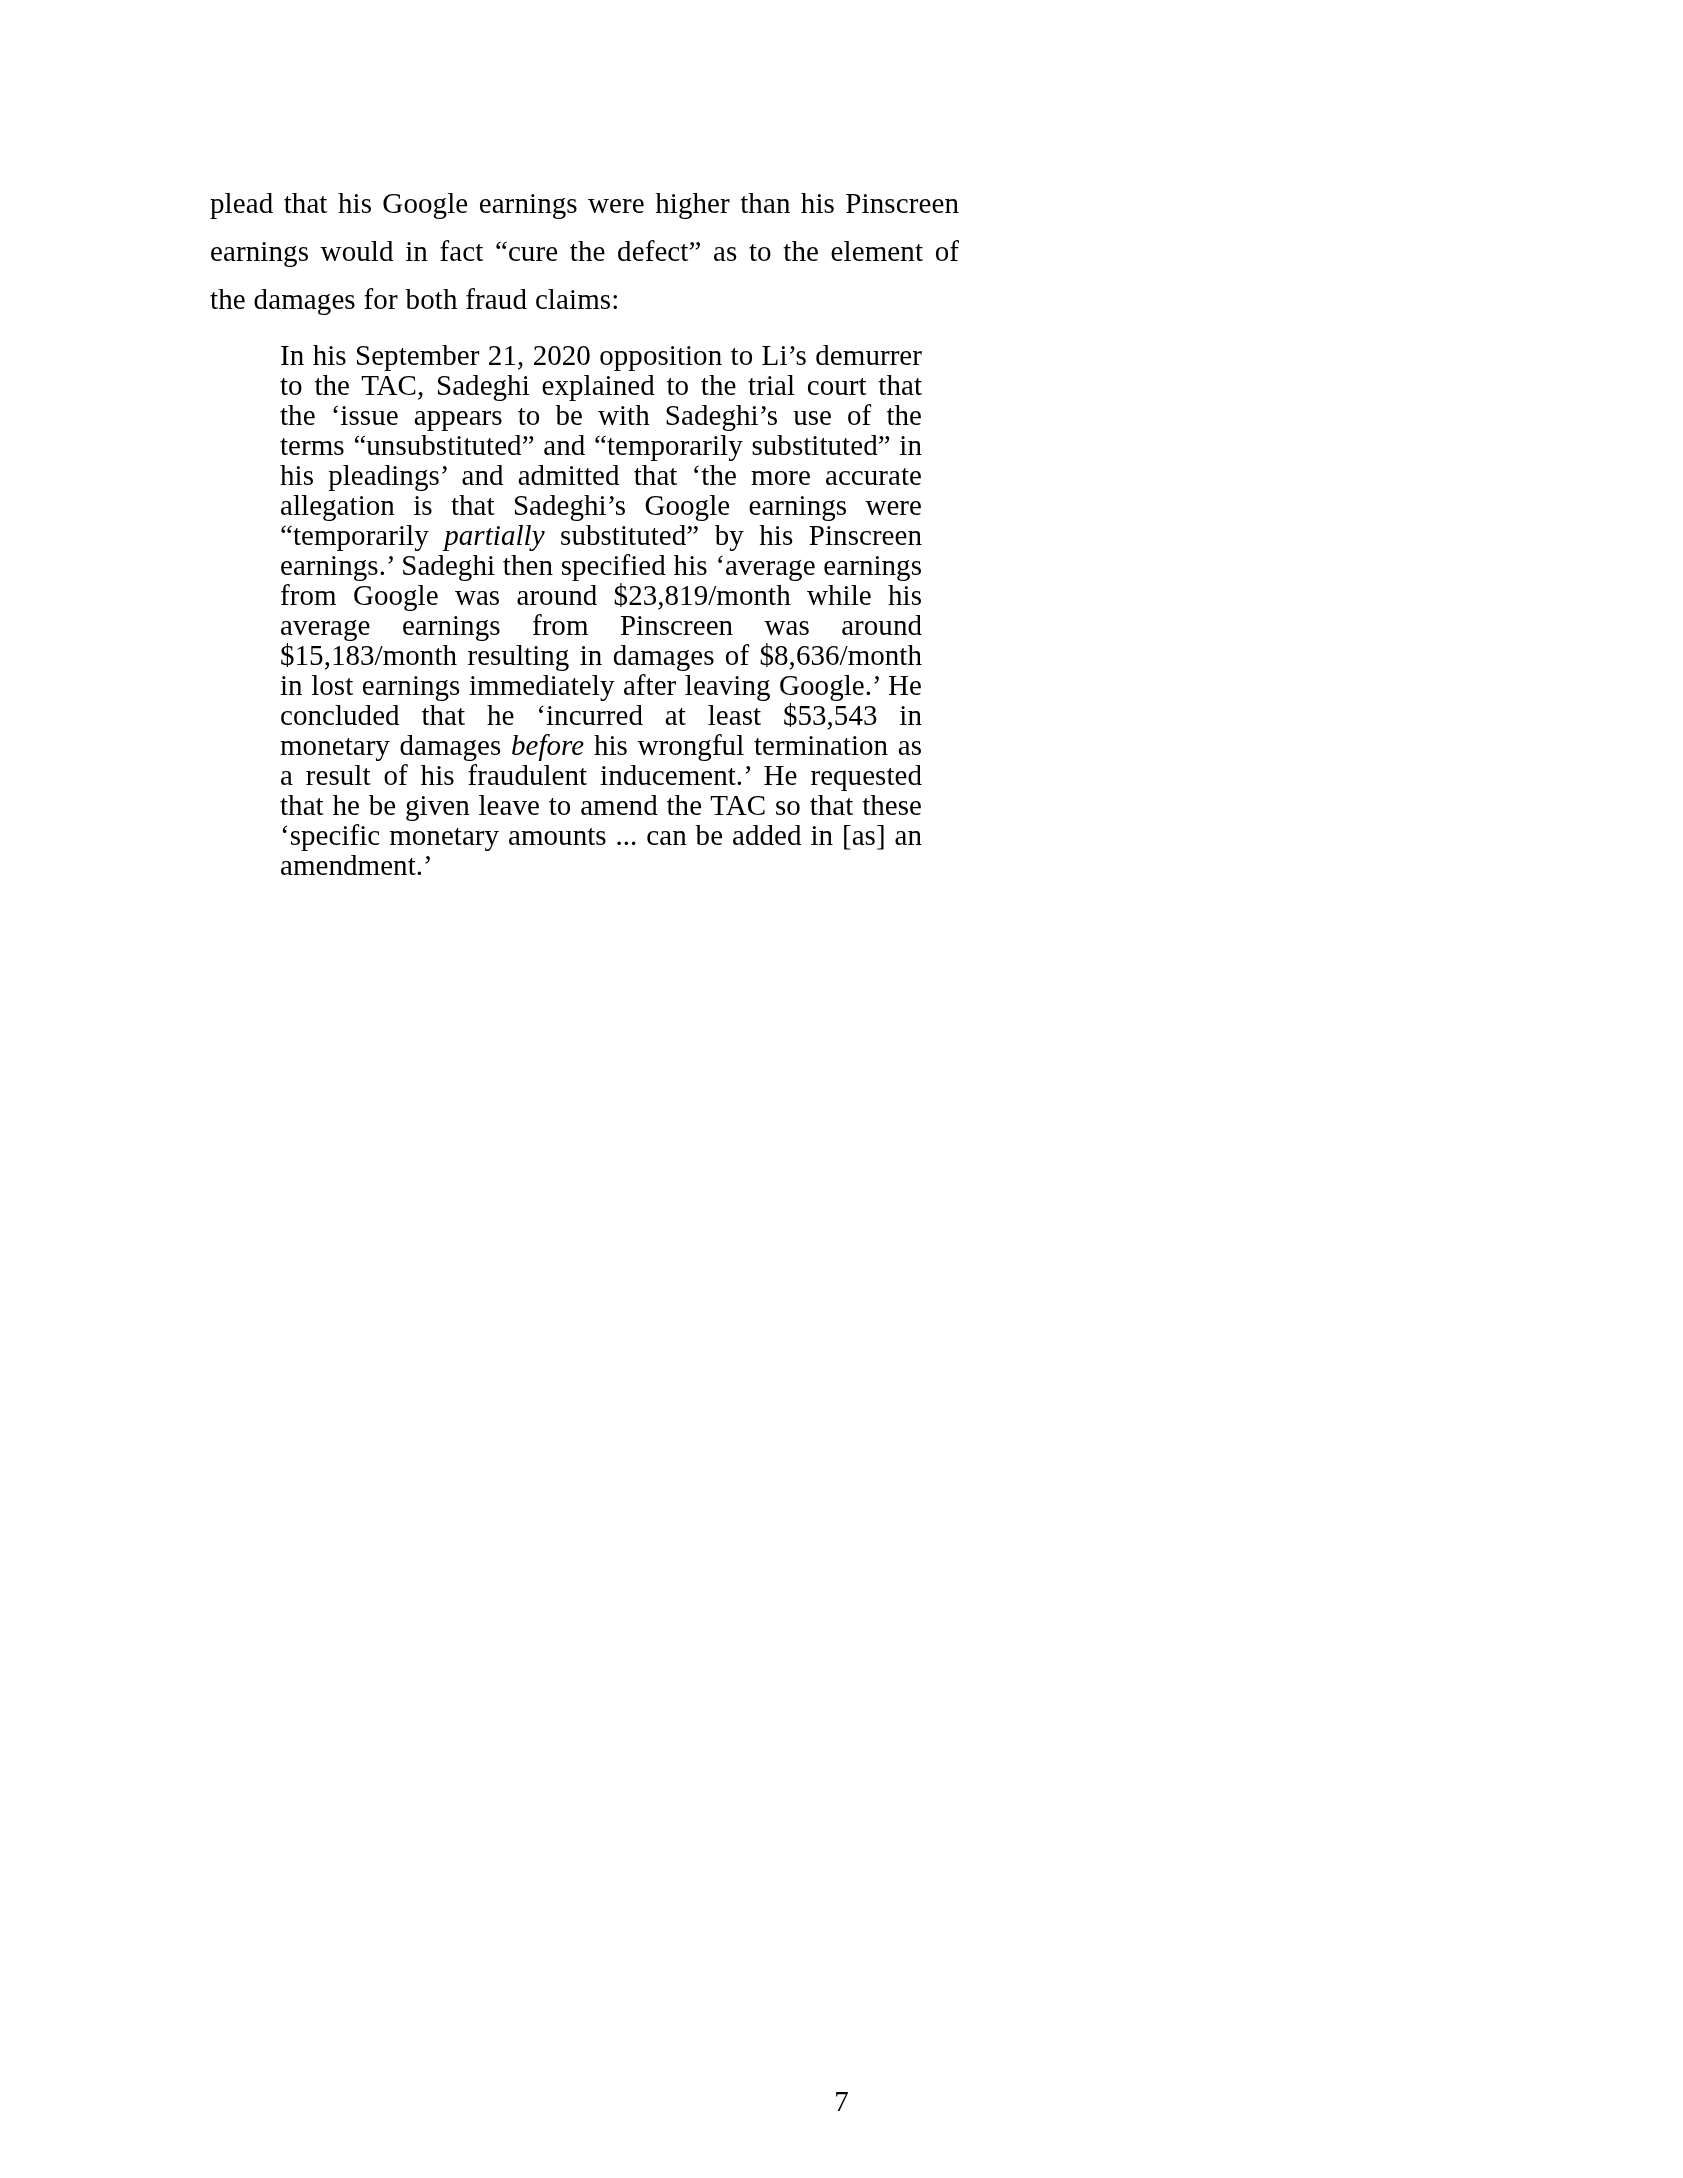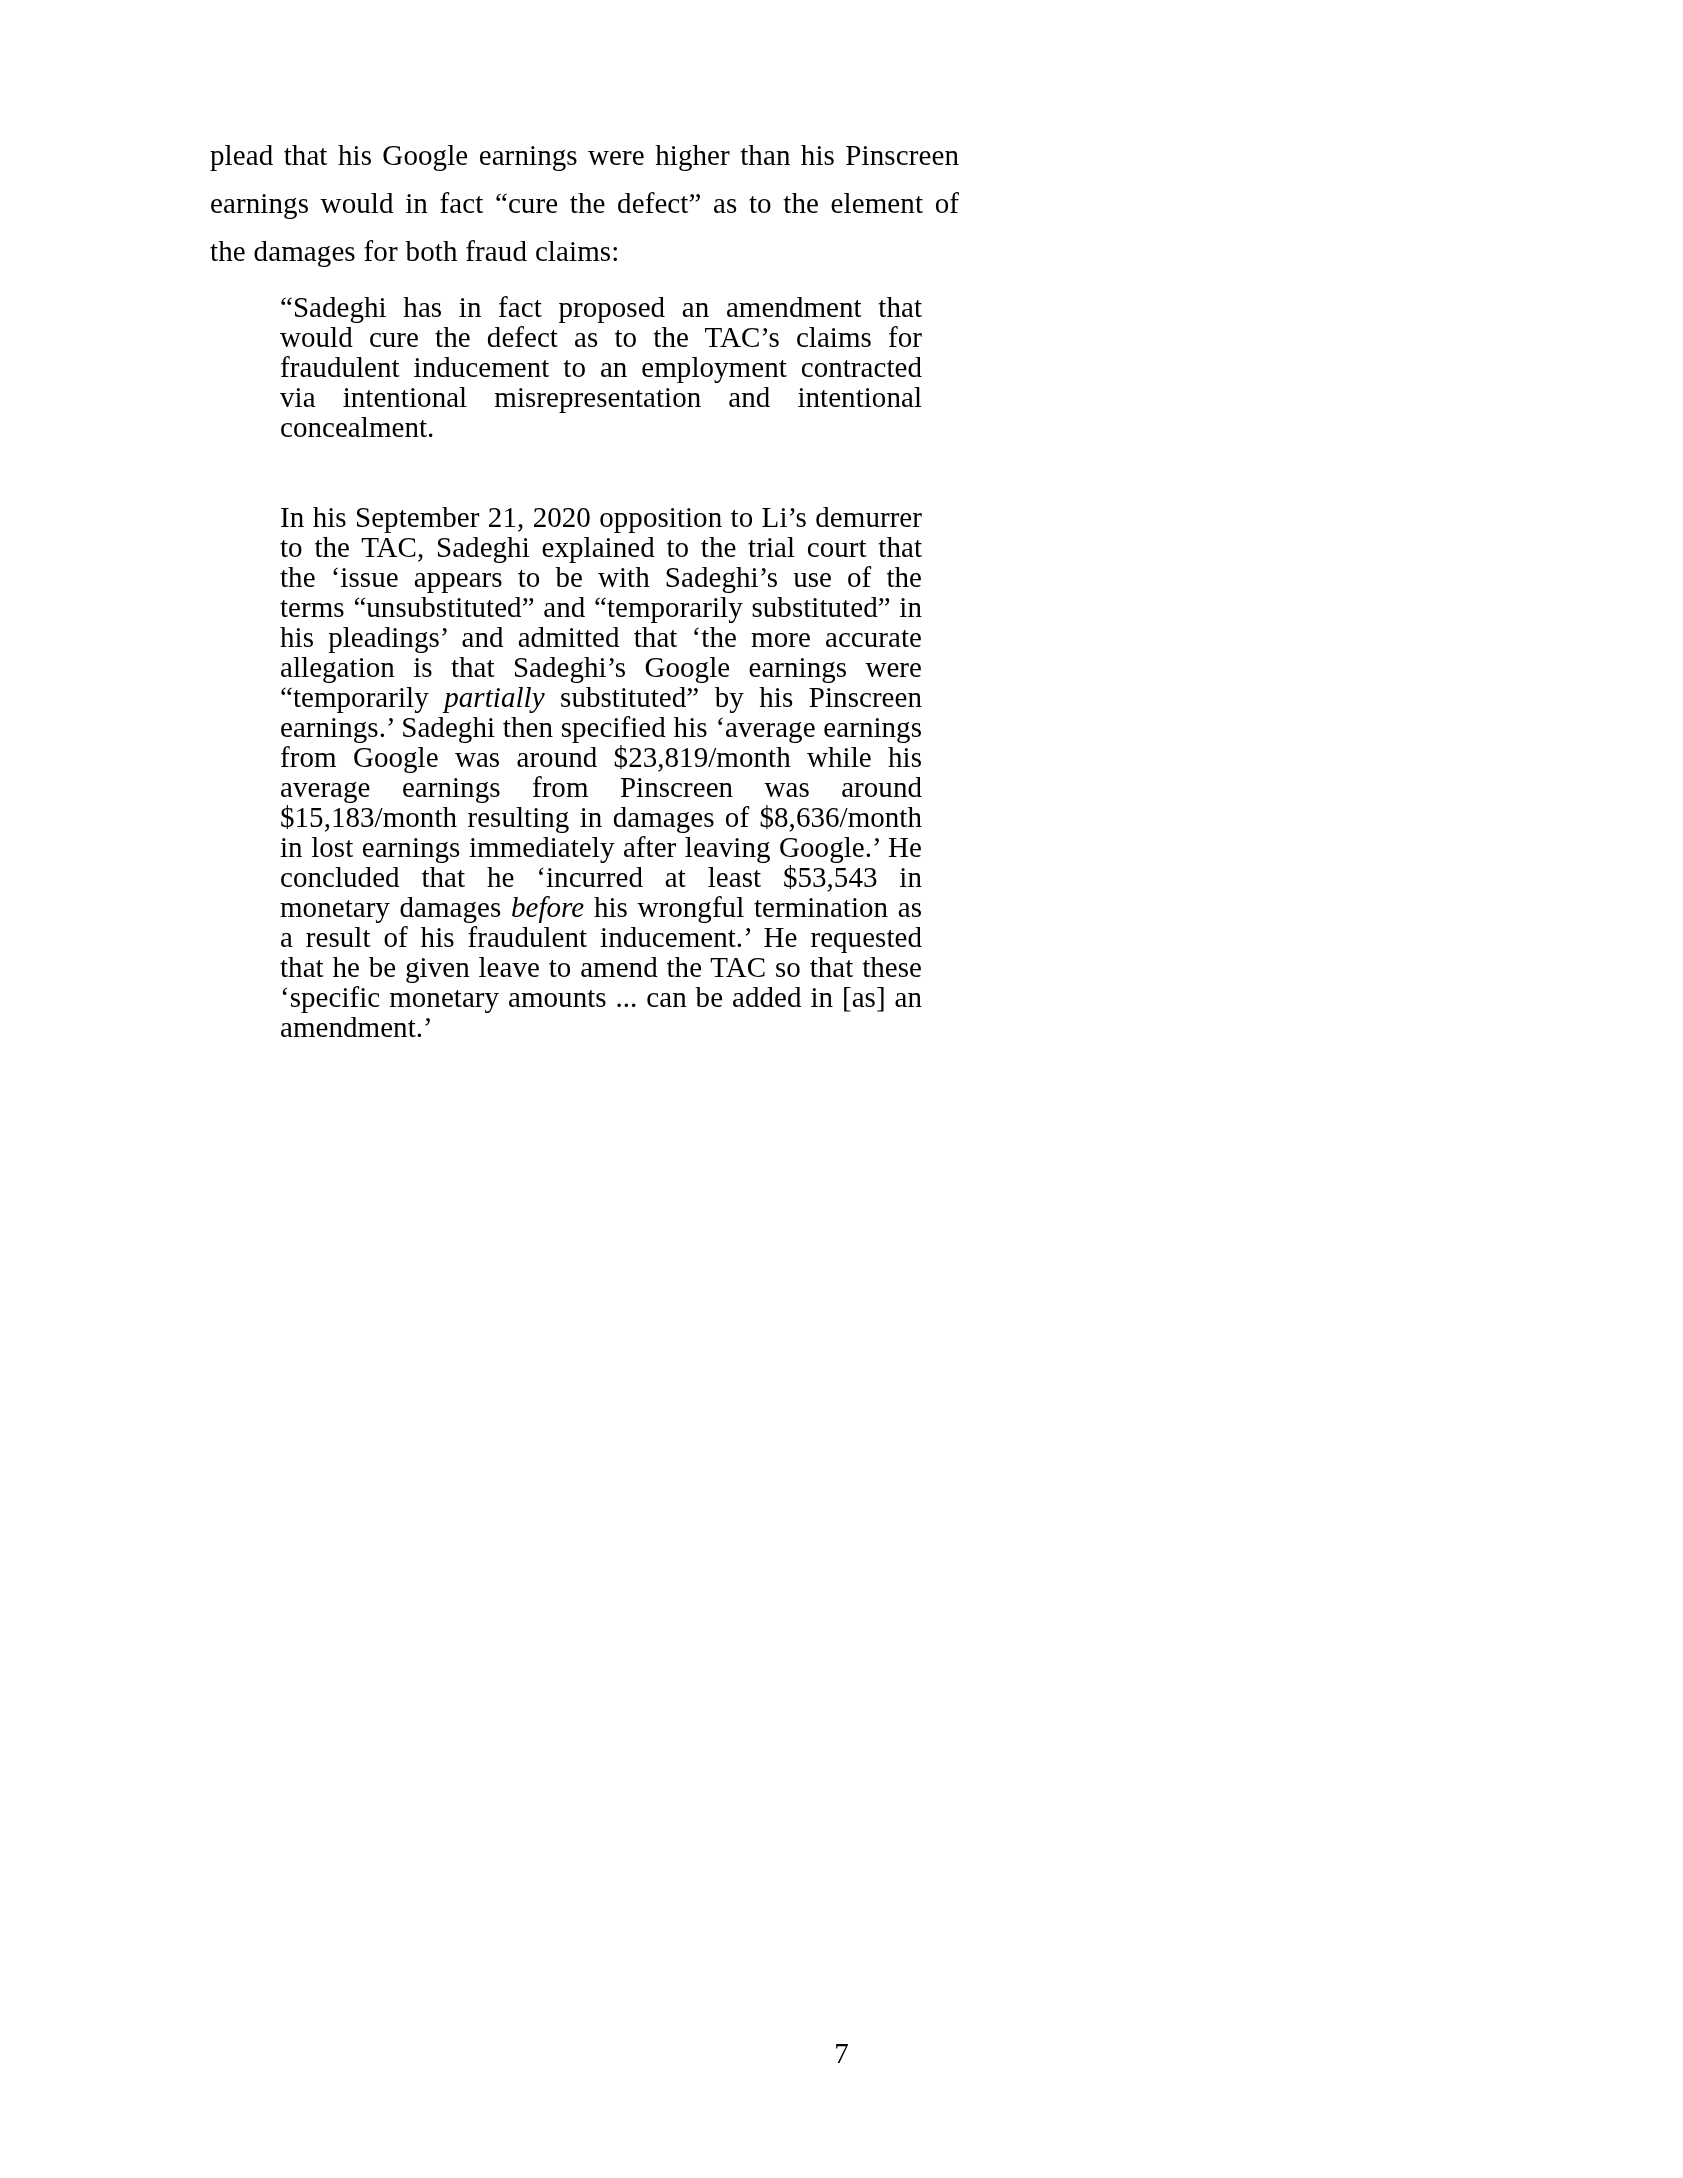--- a/index.html
+++ b/index.html
@@ -8,20 +8,21 @@
     background: #ffffff;
   }
   .page {
     position: relative;
     width: 1683px;
     height: 2108px;
     background: #ffffff;
     font-family: "Liberation Serif", "DejaVu Serif", serif;
     color: #000000;
     overflow: hidden;
+    margin-top: 48px;
   }
   .content {
     position: absolute;
     left: 210px;
     top: 131px;
     width: 749px;
   }
   
   .body-para {
     font-size: 29px;
@@ -83,23 +84,20 @@
 <div class="page">
 
   <div class="content">
 
     <p class="body-para">plead that his Google earnings were higher than his Pinscreen earnings would in fact “cure the defect” as to the element of the damages for both fraud claims:</p>
 
     <div class="spacer-quote-top"></div>
 
     <blockquote class="blockquote">
 
-      <p class="quote-para last-line-justify">
-          <span class="lastline">“Sadeghi has in fact proposed an amendment that would cure the defect as to the TAC’s claims for fraudulent inducement to an employment contracted via intentional misrepresentation and intentional concealment.</span>
-        </p>
 
       <p class="quote-para last-line-justify">
           <span class="lastline"><span>In his September 21, 2020 opposition to Li’s demurrer to the TAC, Sadeghi explained to the trial court that the ‘issue appears to be with Sadeghi’s use of the terms “unsubstituted” and “temporarily substituted” in his pleadings’ and admitted that ‘the more accurate allegation is that Sadeghi’s Google earnings were “temporarily </span><em>partially</em><span> substituted” by his Pinscreen earnings.’  Sadeghi then specified his ‘average earnings from Google was around $23,819/month while his average earnings from Pinscreen was around $15,183/month resulting in damages of $8,636/month in lost earnings immediately after leaving Google.’  He concluded that he ‘incurred at least $53,543 in monetary damages </span><em>before</em><span> his wrongful termination as a result of his fraudulent inducement.’  He requested that he be given leave to amend the TAC so that these ‘specific monetary amounts ... can be added in [as] an amendment.’</span></span>
         </p>
 
 
 
     </blockquote>
 
   </div>

